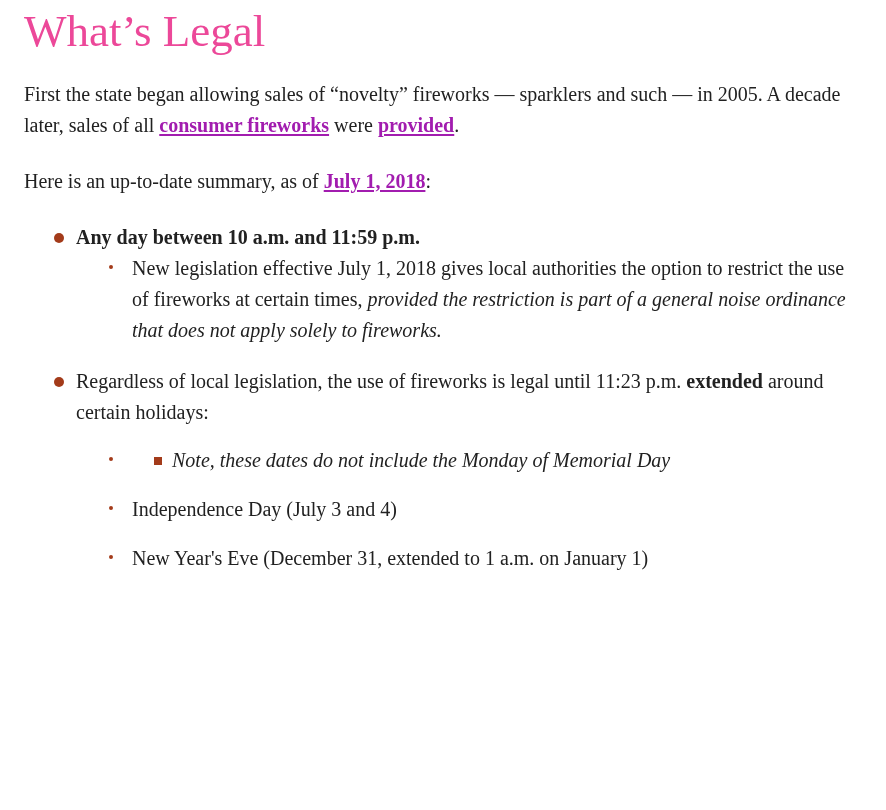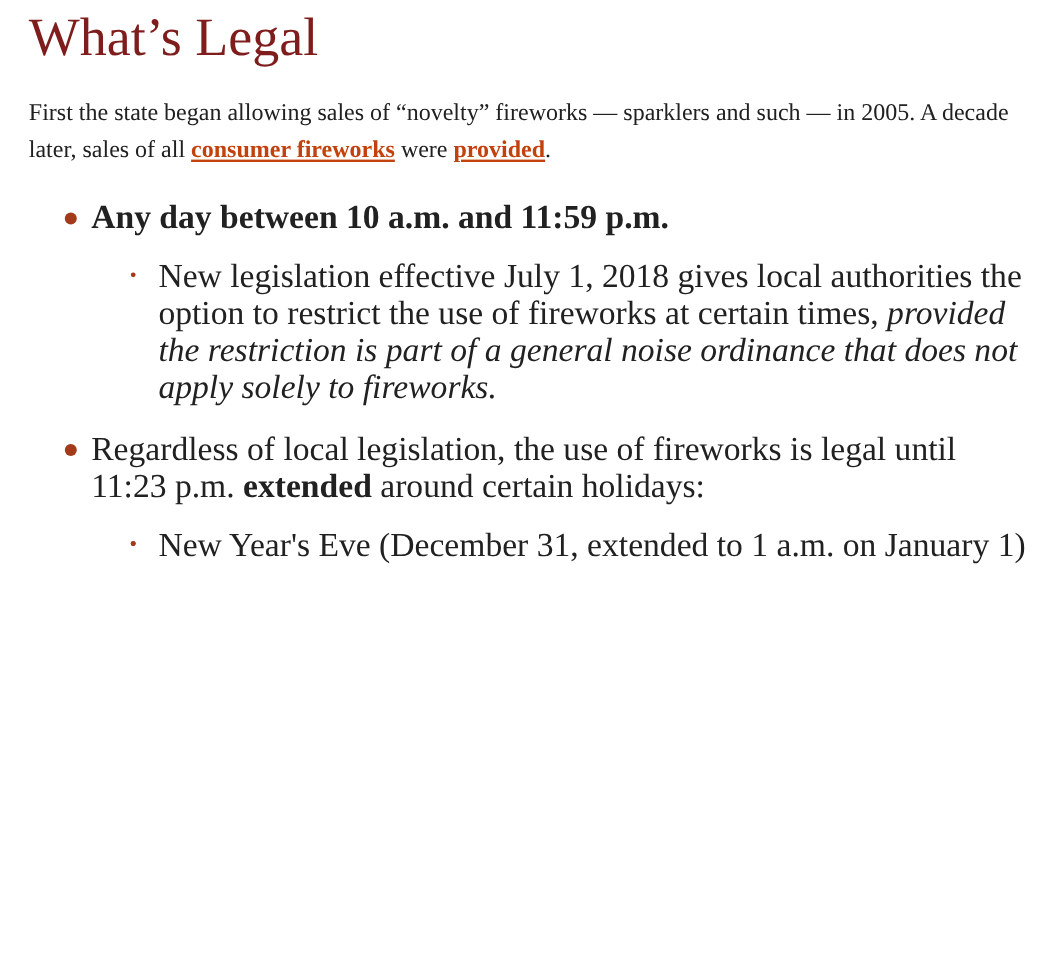--- a/index.html
+++ b/index.html
@@ -15,48 +15,48 @@
       color: #212121;
       -webkit-font-smoothing: antialiased;
     }
     .article {
       padding: 2px 24px 10px 24px;
       max-width: 886px;
     }
     h1.page-title {
       font-size: 45px;
       font-weight: 400;
-      color: #7f1d1d;
+      color: #ec4899;
       margin: 4px 0 21px 0;
       line-height: 1.15;
       letter-spacing: 0px;
     }
     p.body-par {
       font-size: 20px;
       line-height: 31px;
       margin: 0 0 25px 0;
     }
     a.link {
-      color: #c2410c;
+      color: #a21caf;
       font-weight: bold;
       text-decoration: underline;
       text-decoration-thickness: 1.5px;
       text-underline-offset: 2px;
       cursor: pointer;
     }
     ul { list-style: none; margin: 0; padding: 0; }
     ul.lv1 { padding-left: 52px; margin-bottom: 25px; }
     li {
       position: relative;
-      font-size: 28px;
+      font-size: 20px;
       line-height: 31px;
     }
     ul.lv1 > li { margin-bottom: 20px; }
     ul.lv1 > li:last-child { margin-bottom: 0; }
-    ul.lv2 { padding-left: 56px; margin-top: 18px; }
+    ul.lv2 { padding-left: 56px; }
     ul.lv2 > li { margin-bottom: 18px; }
     ul.lv2 > li:last-child { margin-bottom: 0; }
     ul.lv3 { padding-left: 40px; margin-top: 17px; }
     ul.lv3 > li { margin-bottom: 0; }
     .b1 {
       position: absolute;
       left: -22px;
       top: 11px;
       width: 10px;
       height: 10px;
@@ -87,20 +87,21 @@
 </head>
 <body>
 
 <div class="article">
 
   <h1 class="page-title">What’s Legal</h1>
 
   <p class="body-par"><span>First the state began allowing sales of “novelty” fireworks — sparklers and such — in 2005. A decade later, sales of all </span><a class="link" href="#">consumer fireworks</a><span> were </span><a class="link" href="#">provided</a><span>.</span></p>
 
 
+  <p class="body-par"><span>Here is an up-to-date summary, as of </span><a class="link" href="#">July 1, 2018</a><span>:</span></p>
 
 
   <ul class="lv1">
 
     <li>
       <span class="b1"></span>
       <strong>Any day between 10 a.m. and 11:59 p.m.</strong>
       <ul class="lv2">
         <li>
           <span class="b2"></span>
@@ -108,23 +109,30 @@
         </li>
       </ul>
     </li>
 
     <li>
       <span class="b1"></span>
       <span>Regardless of local legislation, the use of fireworks is legal until 11:23 p.m. </span><strong>extended</strong><span> around certain holidays:</span>
       <ul class="lv2">
         <li>
           <span class="b2"></span>
+          <ul class="lv3">
+            <li>
+              <span class="b3"></span>
+              <em>Note, these dates do not include the Monday of Memorial Day</em>
+            </li>
+          </ul>
         </li>
         <li>
           <span class="b2"></span>
+          <span>Independence Day (July 3 and 4)</span>
         </li>
         <li>
           <span class="b2"></span>
         </li>
         <li>
           
           <span>New Year's Eve (December 31, extended to 1 a.m. on January 1)</span>
         </li>
       </ul>
     </li>

